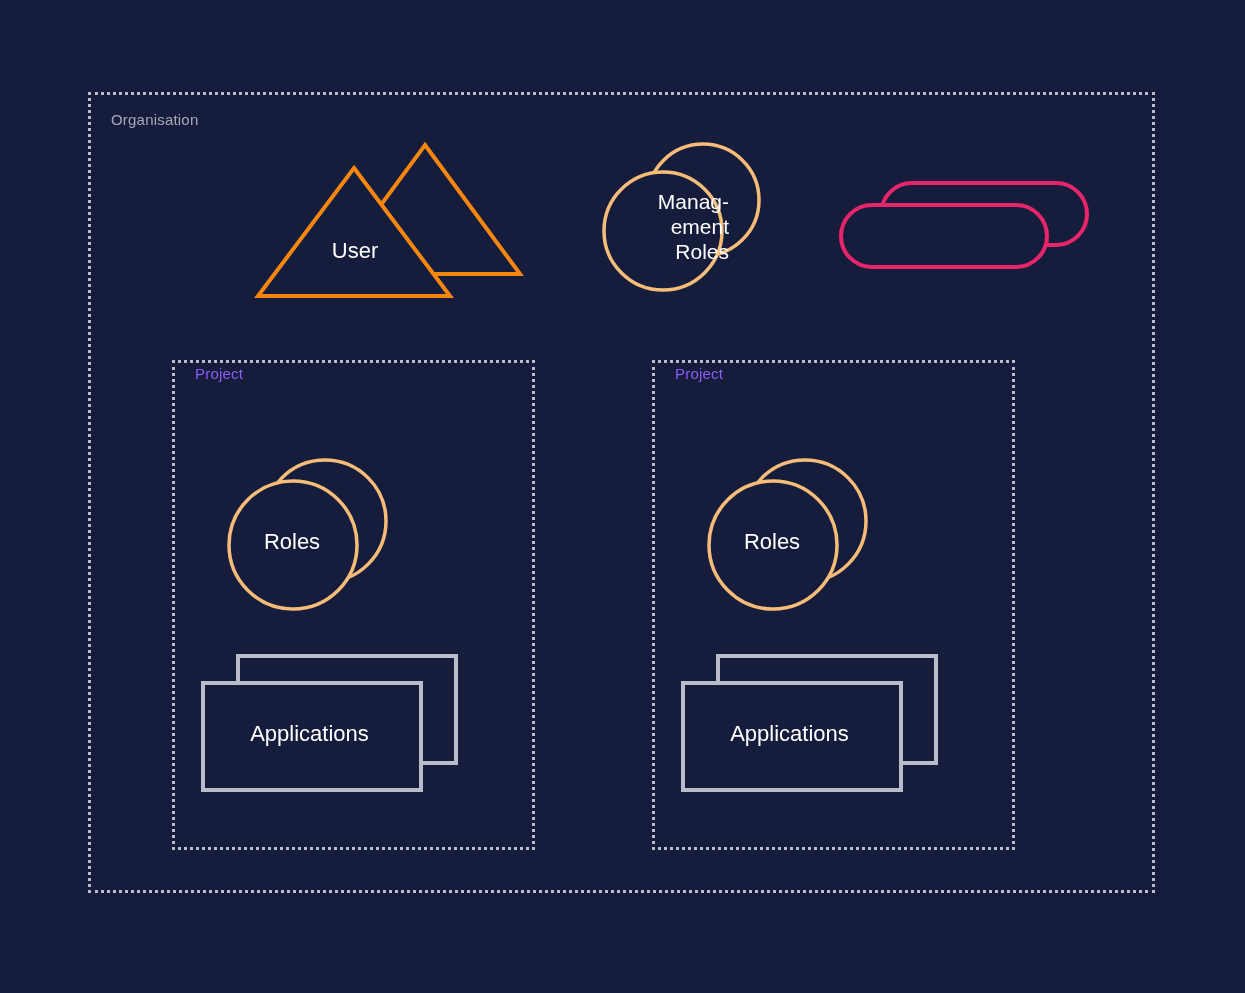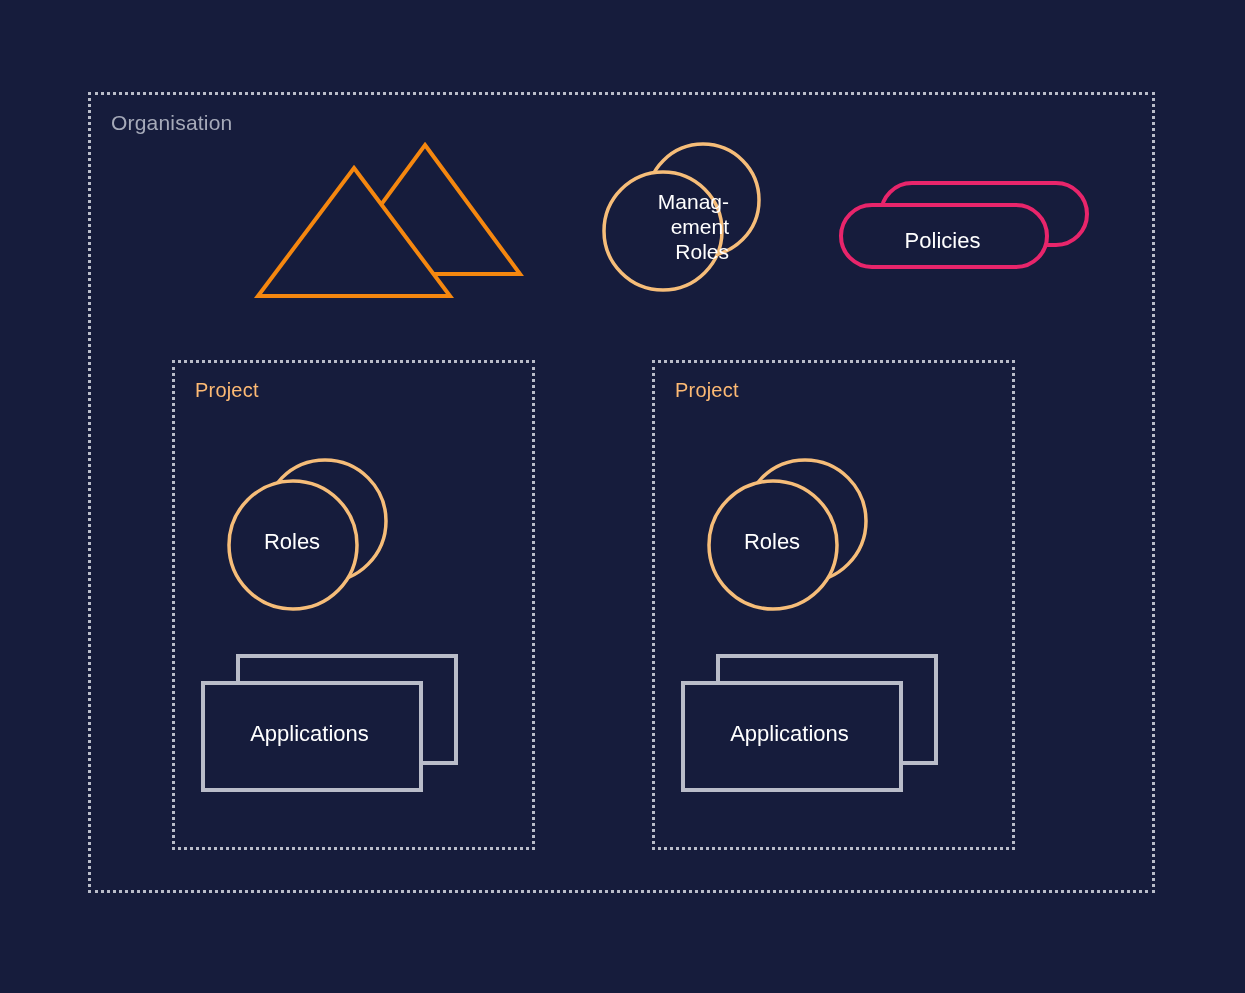--- a/index.html
+++ b/index.html
@@ -32,42 +32,42 @@
     width: 1067px;
     height: 801px;
     border: 3px dotted #b9bcc9;
     box-sizing: border-box;
   }
 
   .org-label {
     position: absolute;
     left: 20px;
     top: 16px;
-    font-size: 21px;
+    font-size: 15px;
     color: #a6aab9;
     letter-spacing: 0.2px;
     white-space: nowrap;
   }
 
   .project-container {
     position: absolute;
     width: 363px;
     height: 490px;
     border: 3px dotted #b9bcc9;
     box-sizing: border-box;
   }
   #project-1 { left: 172px; top: 360px; }
   #project-2 { left: 652px; top: 360px; }
 
   .project-label {
     position: absolute;
     left: 20px;
-    top: 16px;
-    font-size: 20px;
-    color: #fdba74;
+    top: 2px;
+    font-size: 15px;
+    color: #8b5cf6;
     letter-spacing: 0.2px;
     white-space: nowrap;
   }
 
   
   .node {
     position: absolute;
   }
   .node svg { display: block; overflow: visible; }
 
@@ -130,38 +130,38 @@
   </div>
 
   <div class="node" id="user-node">
     <svg width="270" height="165" viewBox="0 0 270 165">
 
       <polygon points="170,7 265,136 75,136" fill="none" stroke="#f5870f" stroke-width="4" stroke-linejoin="miter"></polygon>
 
       <polygon points="99,30 195,158 3,158" fill="#161c3c" stroke="#f5870f" stroke-width="4" stroke-linejoin="miter"></polygon>
     </svg>
   </div>
+  <div class="node-label" id="user-label">User</div>
 
   <div class="node" id="management-roles-node">
     <svg width="175" height="155" viewBox="0 0 175 155">
       <circle cx="107" cy="61" r="56" fill="none" stroke="#f6bd79" stroke-width="3.5"></circle>
       <circle cx="67" cy="92" r="59" fill="#161c3c" stroke="#f6bd79" stroke-width="3.5"></circle>
     </svg>
   </div>
   <div class="node-label" id="management-roles-label">Manag-
 ement
 Roles</div>
 
   <div class="node" id="policies-node">
     <svg width="252" height="90" viewBox="0 0 252 90">
       <rect x="43" y="3" width="206" height="62" rx="31" ry="31" fill="none" stroke="#e8256b" stroke-width="4"></rect>
       <rect x="3" y="25" width="206" height="62" rx="31" ry="31" fill="#161c3c" stroke="#e8256b" stroke-width="4"></rect>
     </svg>
   </div>
-  <div class="node-label" id="policies-label">Policies</div>
 
   <div class="project-container" id="project-1">
     <div class="project-label">Project</div>
   </div>
 
   <div class="node roles-node" id="roles-node-1">
     <svg width="170" height="155" viewBox="0 0 170 155">
       <circle cx="103" cy="63" r="61" fill="none" stroke="#f6bd79" stroke-width="3.5"></circle>
       <circle cx="71" cy="87" r="64" fill="#161c3c" stroke="#f6bd79" stroke-width="3.5"></circle>
     </svg>

